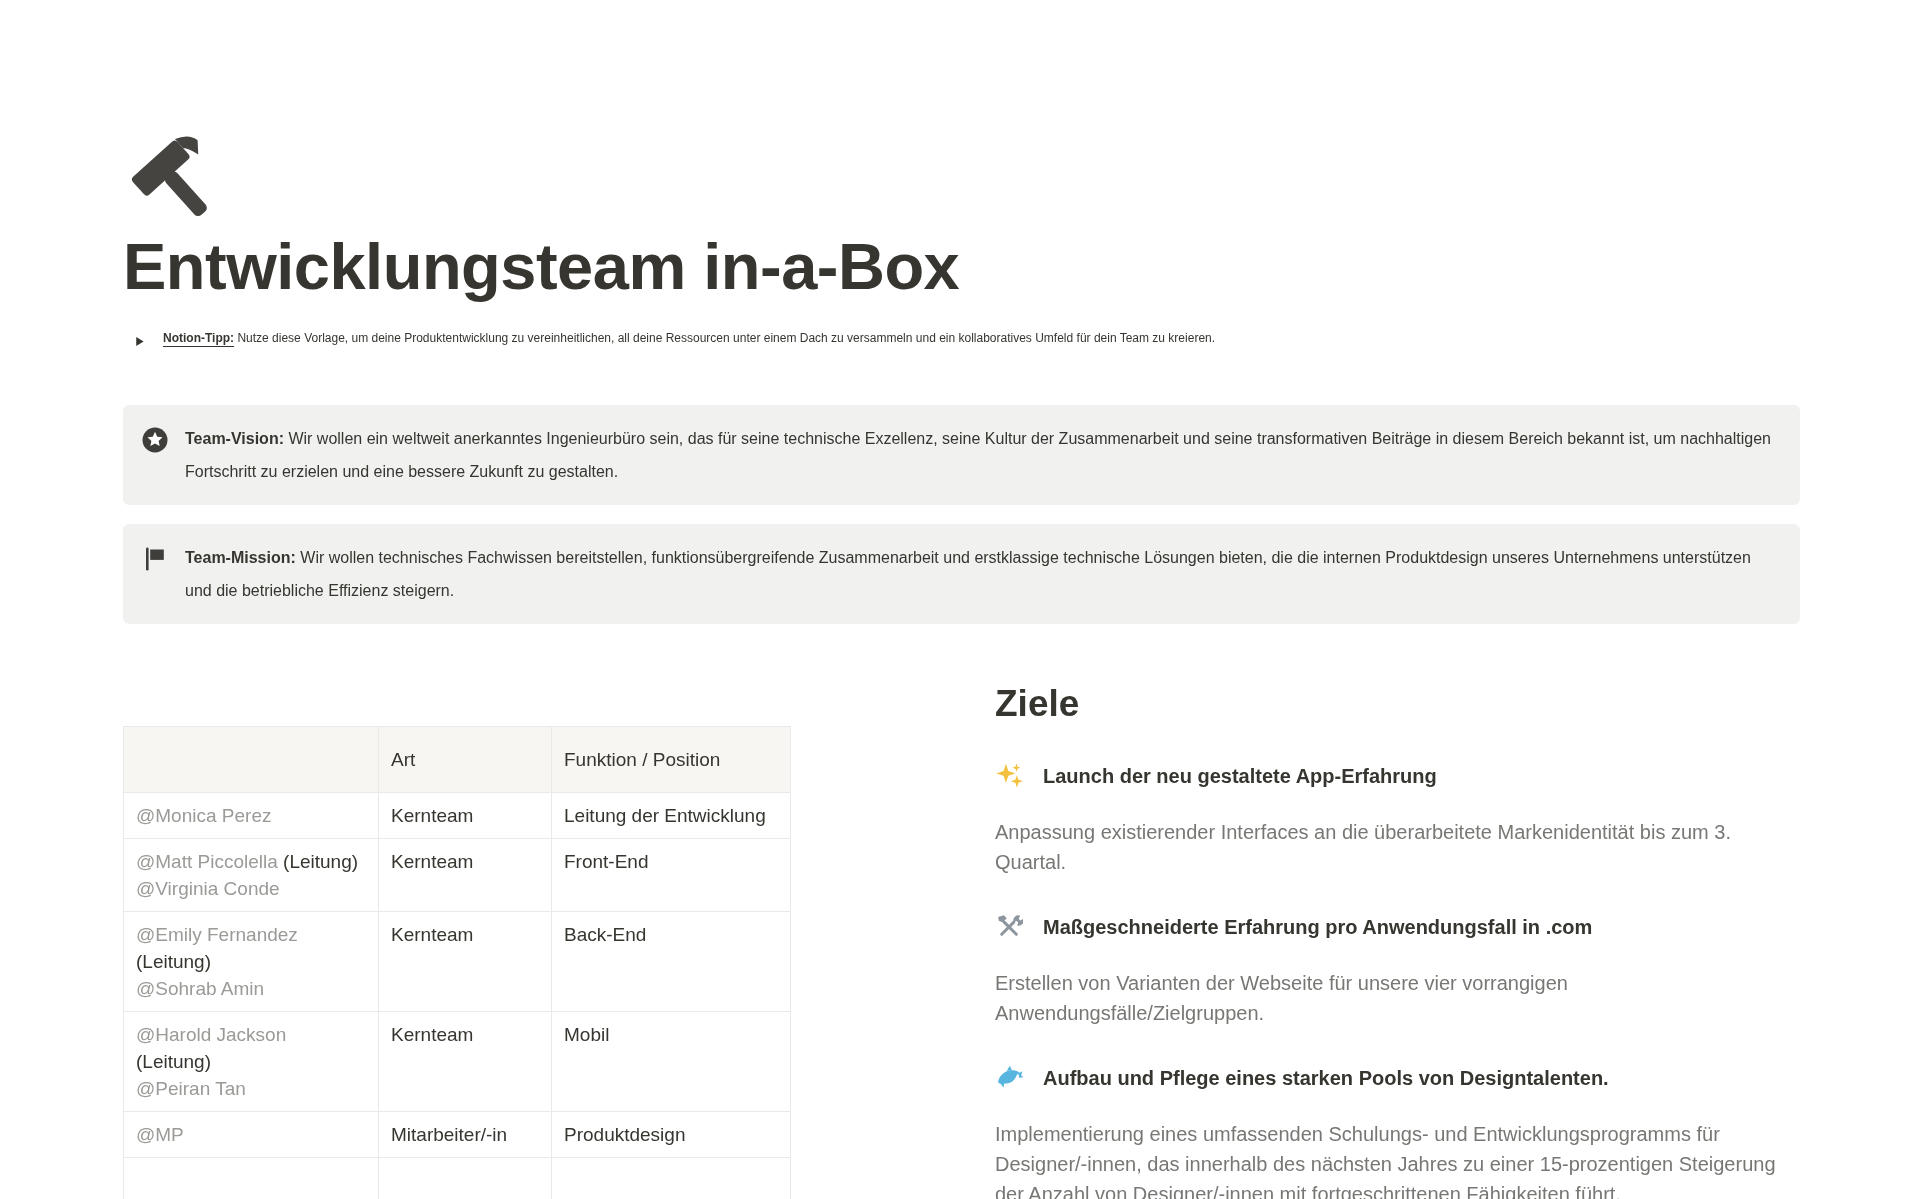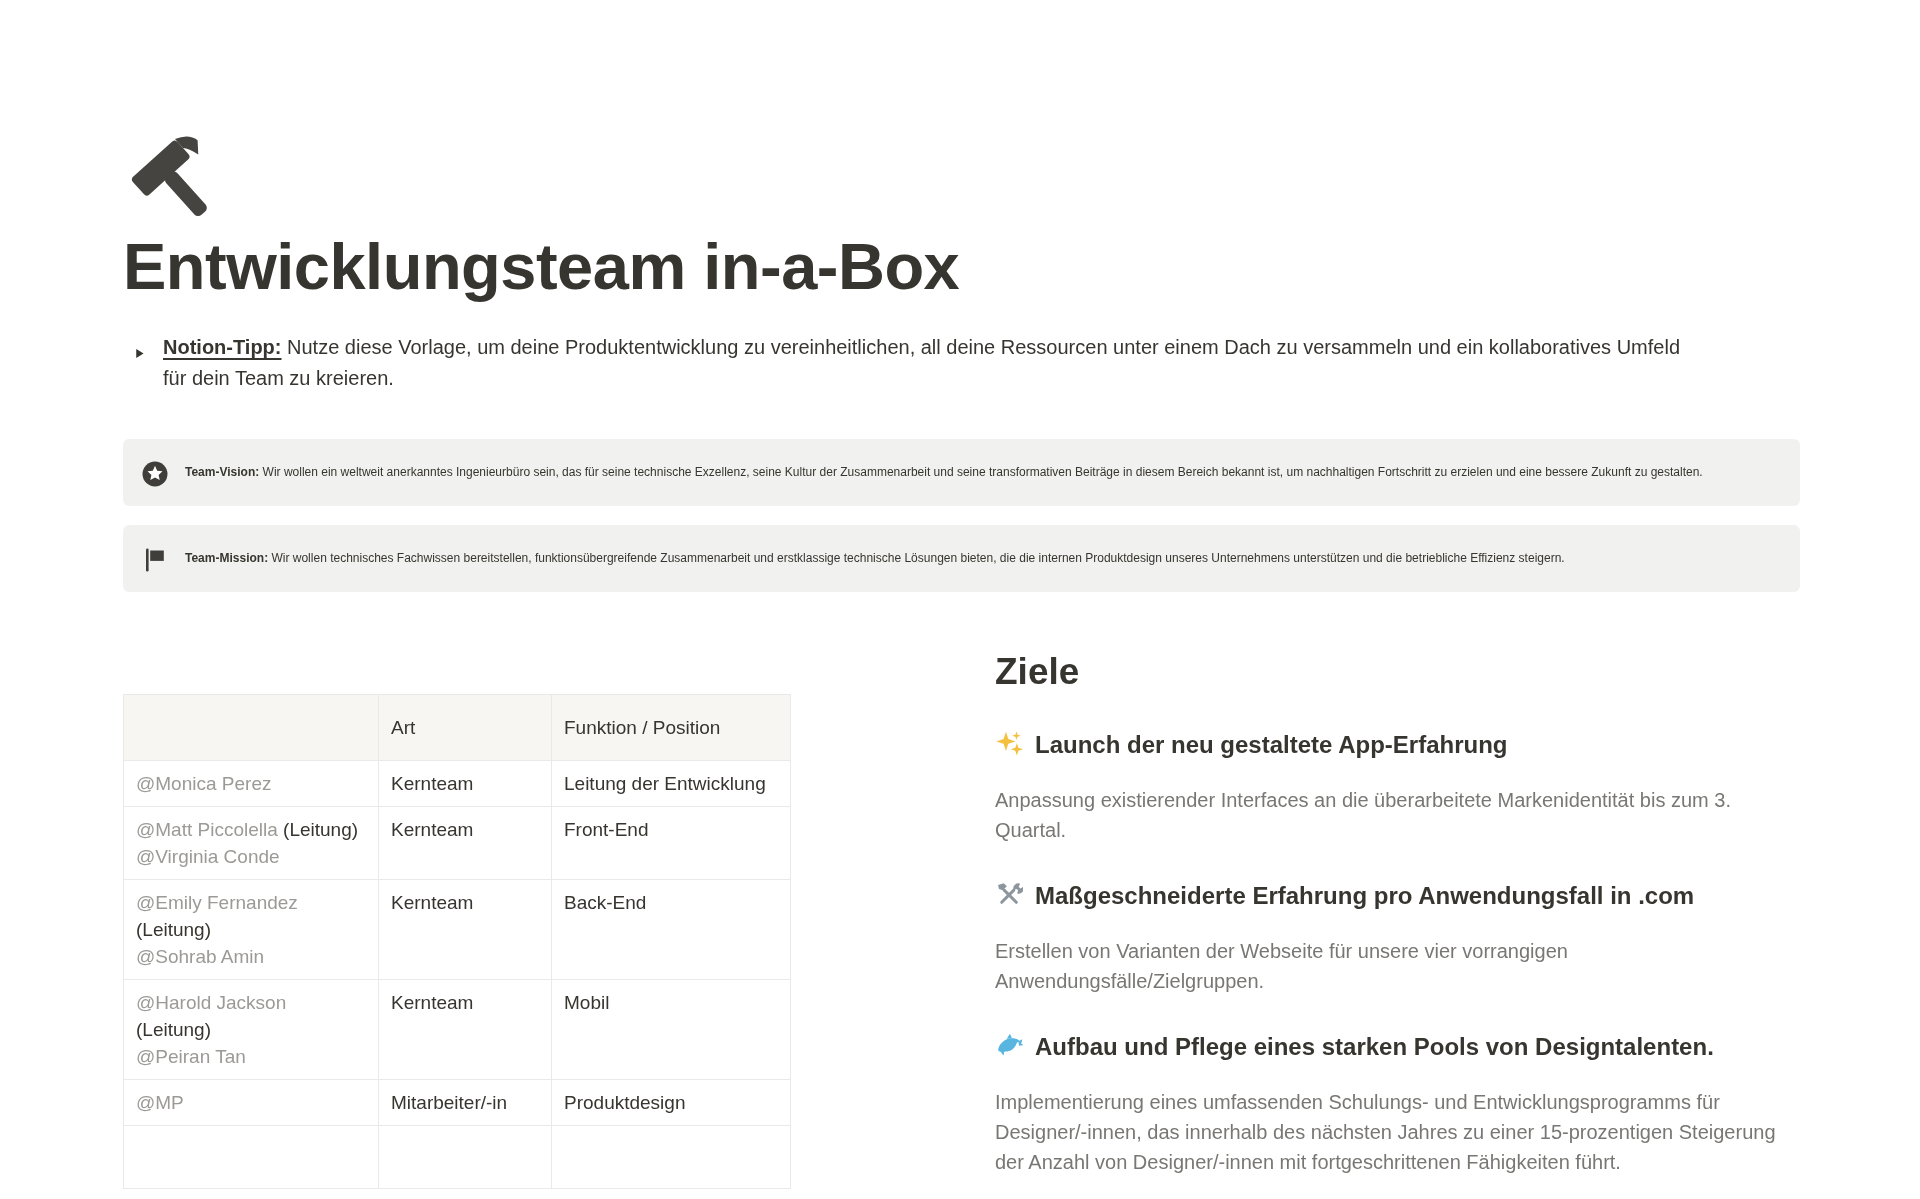--- a/index.html
+++ b/index.html
@@ -7,29 +7,29 @@
     position:relative;width:1920px;height:1199px;overflow:hidden;background:#fff;
     font-family:"Liberation Sans", sans-serif;color:var(--text,#37352f);
   }
   .content{padding:0 120px 0 123px;}
 
   .page-icon{display:block;margin:126px 0 0 4px;width:96px;height:88px;cursor:pointer;}
   .page-icon svg{overflow:visible;}
 
   h1.page-title{margin:16px 0 0;font-size:65px;line-height:1.15;font-weight:700;letter-spacing:-0.5px;color:var(--text,#37352f);}
 
-  .tip{display:flex;align-items:flex-start;margin-top:27px;font-size:20px;line-height:31px;}
+  .tip{display:flex;align-items:flex-start;margin-top:18px;font-size:12px;line-height:31px;}
   .tip .tri{flex:0 0 14px;margin-left:10px;padding-top:6px;}
   .tip-text{margin-left:16px;max-width:1540px;}
   .tip-label{font-weight:700;text-decoration:underline;text-underline-offset:4px;}
 
   .callout{
     display:flex;align-items:flex-start;background:var(--callout-bg,#f1f1ef);
     border-radius:6px;padding:17px 22px 17px 18px;margin-top:45px;
-    font-size:12px;line-height:33px;
+    font-size:16px;line-height:33px;
   }
   .callout + .callout{margin-top:19px;}
   .callout .c-icon{flex:0 0 28px;height:28px;margin-top:4px;}
   .callout-body{margin-left:16px;}
   .callout-label{font-weight:700;}
 
   .columns{display:flex;margin-top:58px;}
   .col-left{flex:0 0 824px;width:824px;}
   .col-right{flex:1;margin-left:48px;}
 
@@ -45,21 +45,21 @@
   }
   .team-table thead th{
     background:var(--table-header-bg,#f7f6f3);
     height:41px;padding:12px 12px;vertical-align:middle;
   }
   .mention{color:var(--mention,#9b9a97);}
   .member-line{min-height:27px;}
   tr.partial td{height:44px;}
 
   .goals .goal{margin-top:34px;}
-  .goal-title{display:flex;align-items:center;font-size:24px;font-weight:700;line-height:33px;color:var(--text,#37352f);}
+  .goal-title{display:flex;align-items:center;font-size:20px;font-weight:700;line-height:33px;color:var(--text,#37352f);gap:8px;}
   .goal-icon{flex:0 0 28px;width:28px;height:28px;margin-right:12px;}
   .goal-icon svg{display:block;width:28px;height:28px;}
   .goal-desc{margin-top:24px;font-size:20px;line-height:30px;color:var(--gray-text,#787774);max-width:800px;}
 </style>
 </head>
 <body>
 
 <div class="page">
   <div class="content">
 

